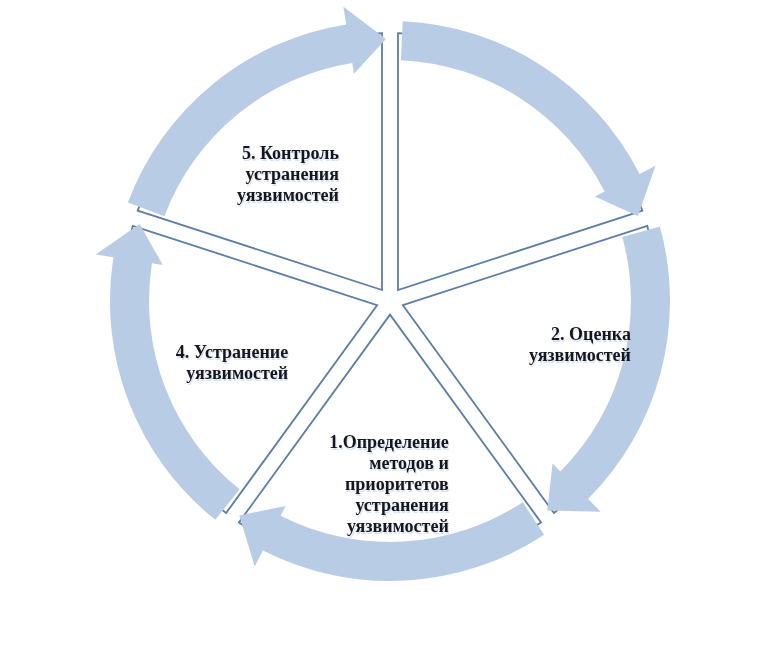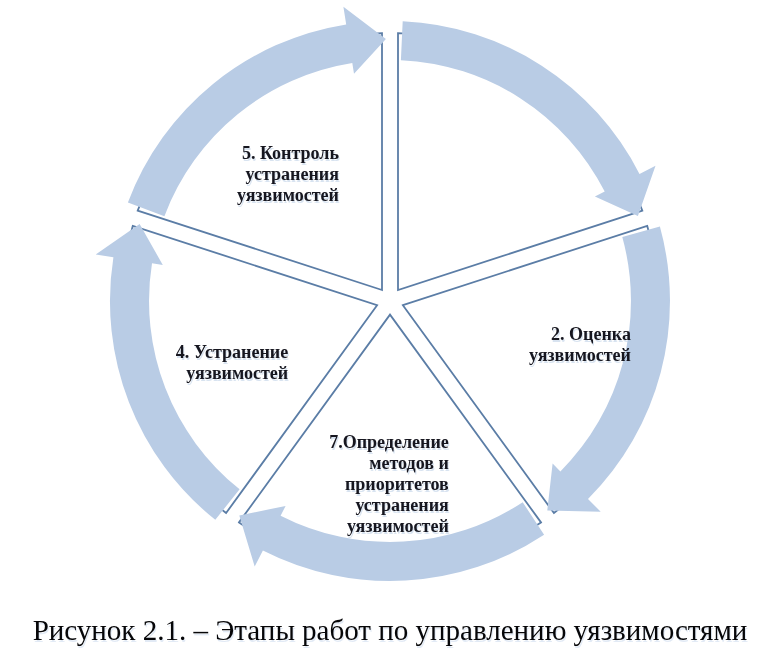--- a/index.html
+++ b/index.html
@@ -55,25 +55,24 @@
         <path d="M377.1 305.2 L226.1 513.0 A268 268 0 0 1 132.8 225.8 Z" fill="#ffffff" stroke="#5b7da6" stroke-width="1.8"></path>
         <path d="M382.0 290.0 L137.7 210.6 A268 268 0 0 1 382.0 33.1 Z" fill="#ffffff" stroke="#5b7da6" stroke-width="1.8"></path>
         <path d="M402.7 21.3 A280 280 0 0 1 639.5 173.9 L655.5 165.7 L637.9 216.1 L594.9 196.6 L604.7 191.6 A241 241 0 0 0 400.9 60.2 Z" fill="#b9cce5"></path>
         <path d="M659.9 226.6 A280 280 0 0 1 588.0 499.0 L600.7 511.7 L547.3 510.5 L552.6 463.6 L560.4 471.4 A241 241 0 0 0 622.3 237.0 Z" fill="#b9cce5"></path>
         <path d="M544.1 534.8 A280 280 0 0 1 262.9 550.5 L254.7 566.5 L239.3 515.4 L285.6 505.9 L280.6 515.7 A241 241 0 0 0 522.7 502.2 Z" fill="#b9cce5"></path>
         <path d="M215.3 519.8 A280 280 0 0 1 113.4 257.2 L95.7 254.4 L139.6 224.0 L162.8 265.0 L152.0 263.3 A241 241 0 0 0 239.6 489.3 Z" fill="#b9cce5"></path>
         <path d="M127.9 202.5 A280 280 0 0 1 346.2 24.4 L343.4 6.7 L385.9 39.0 L354.0 73.8 L352.3 63.0 A241 241 0 0 0 164.4 216.2 Z" fill="#b9cce5"></path>
       </svg>
     <div class="seg-label" style="left:532px; top:345px;margin-left:48px;">2. Оценка
 уязвимостей</div>
-    <div class="seg-label" style="left:389px; top:484px;">7.Определение
+    <div class="seg-label" style="left:389px; top:484px;">1.Определение
 методов и
 приоритетов
 устранения
 уязвимостей</div>
     <div class="seg-label" style="left:232px; top:363px;">4. Устранение
 уязвимостей</div>
     <div class="seg-label" style="left:288px; top:174px;">5. Контроль
 устранения
 уязвимостей</div>
   </div>
-  <div class="caption">Рисунок 2.1. – Этапы работ по управлению уязвимостями</div>
 </div>
 
 </body></html>

